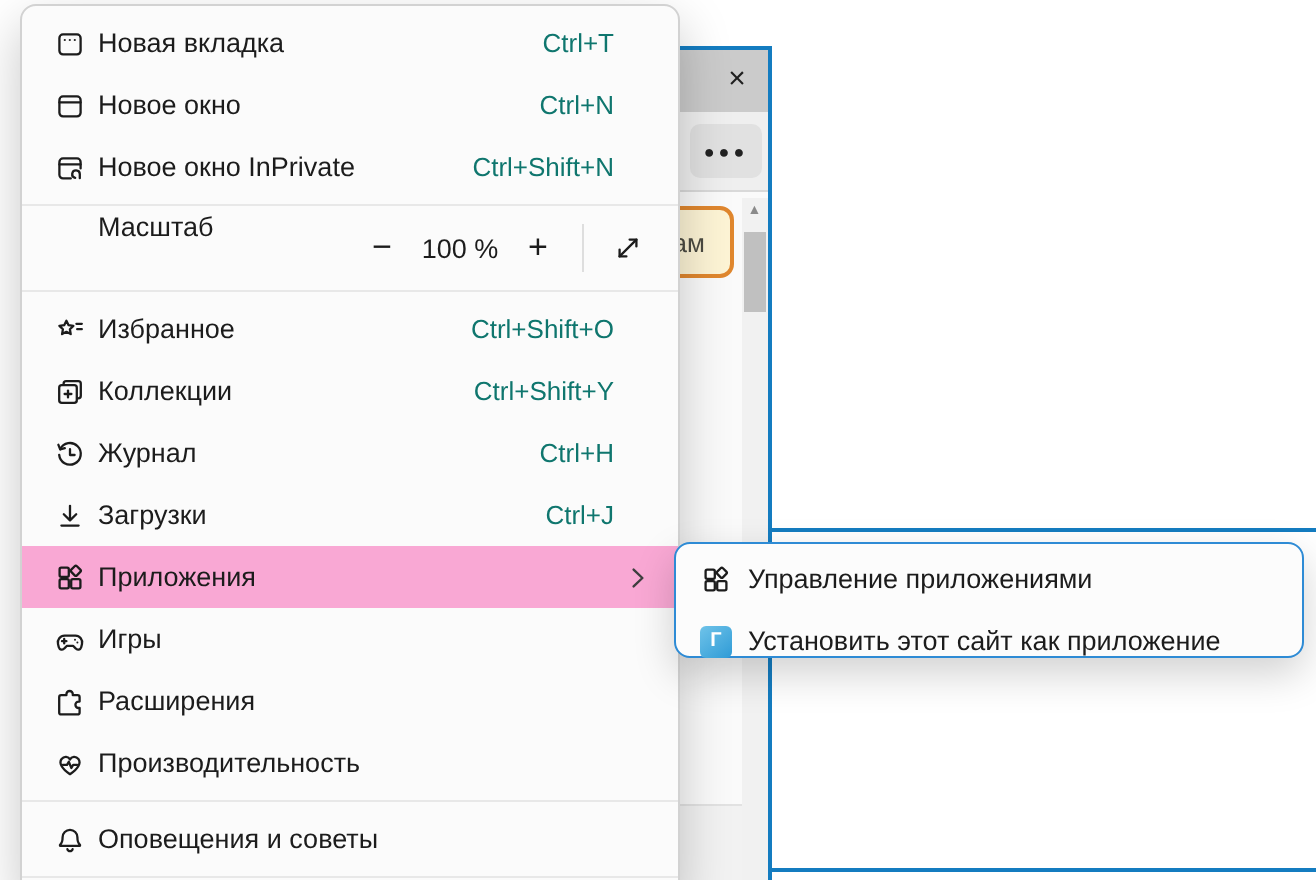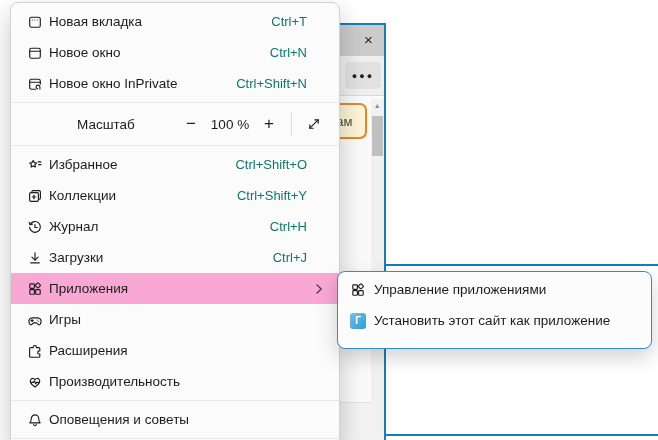--- a/index.html
+++ b/index.html
@@ -54,31 +54,31 @@
   .mi{display:flex;align-items:center;height:31px;padding:0 12px 0 16px;
       font-size:13.5px;color:#1c1c1c;}
   .mi.hl{background:#f9a8d4;}
   .ic{flex:none;width:16px;height:16px;margin-right:6px;display:flex;align-items:center;justify-content:center;}
   svg.fl{stroke:#1c1c1c;fill:none;stroke-width:1.15;stroke-linecap:round;stroke-linejoin:round;
          width:16px;height:16px;display:block;}
   .lbl{white-space:nowrap;}
   .sc{margin-left:auto;margin-right:20px;font-size:13px;color:#0f766e;white-space:nowrap;}
   .chev{margin-left:auto;margin-right:4px;display:flex;}
   .mdiv{height:1px;background:#e8e8e8;margin:3px 0;}
-  .zoomrow{display:flex;align-items:center;height:36px;padding:0 12px 0 38px;
-           font-size:13.5px;color:#1c1c1c;margin-left:28px;}
+  .zoomrow{display:flex;height:36px;padding:0 12px 0 38px;
+           font-size:13.5px;color:#1c1c1c;}
   .zctls{margin-left:auto;display:flex;align-items:center;}
   .zbtn{width:26px;height:26px;display:flex;align-items:center;justify-content:center;
         font-size:17px;color:#1c1c1c;}
   .zval{width:52px;text-align:center;font-size:13.5px;}
   .vsep{width:1px;height:24px;background:#dedede;margin:0 9px;}
   .zexp{width:26px;display:flex;justify-content:center;}
   
   #submenu{
-    position:absolute;left:337px;top:271px;width:315px;height:78px;box-sizing:border-box;
+    position:absolute;left:337px;top:271px;width:315px;height:58px;box-sizing:border-box;
     background:#fcfcfc;border:1.5px solid #2e8bd5;border-radius:8px;
     box-shadow:0 8px 20px rgba(0,0,0,.18);z-index:4;padding-top:2px;
   }
   #submenu .mi{padding:0 12px;}
   #submenu .ic{margin-right:8px;}
   .favicon{
     width:16px;height:16px;border-radius:3px;
     background:linear-gradient(140deg,#6fc3e9,#2f9bd6);
     color:#fff;font-size:10px;font-weight:bold;
     display:flex;align-items:center;justify-content:center;

